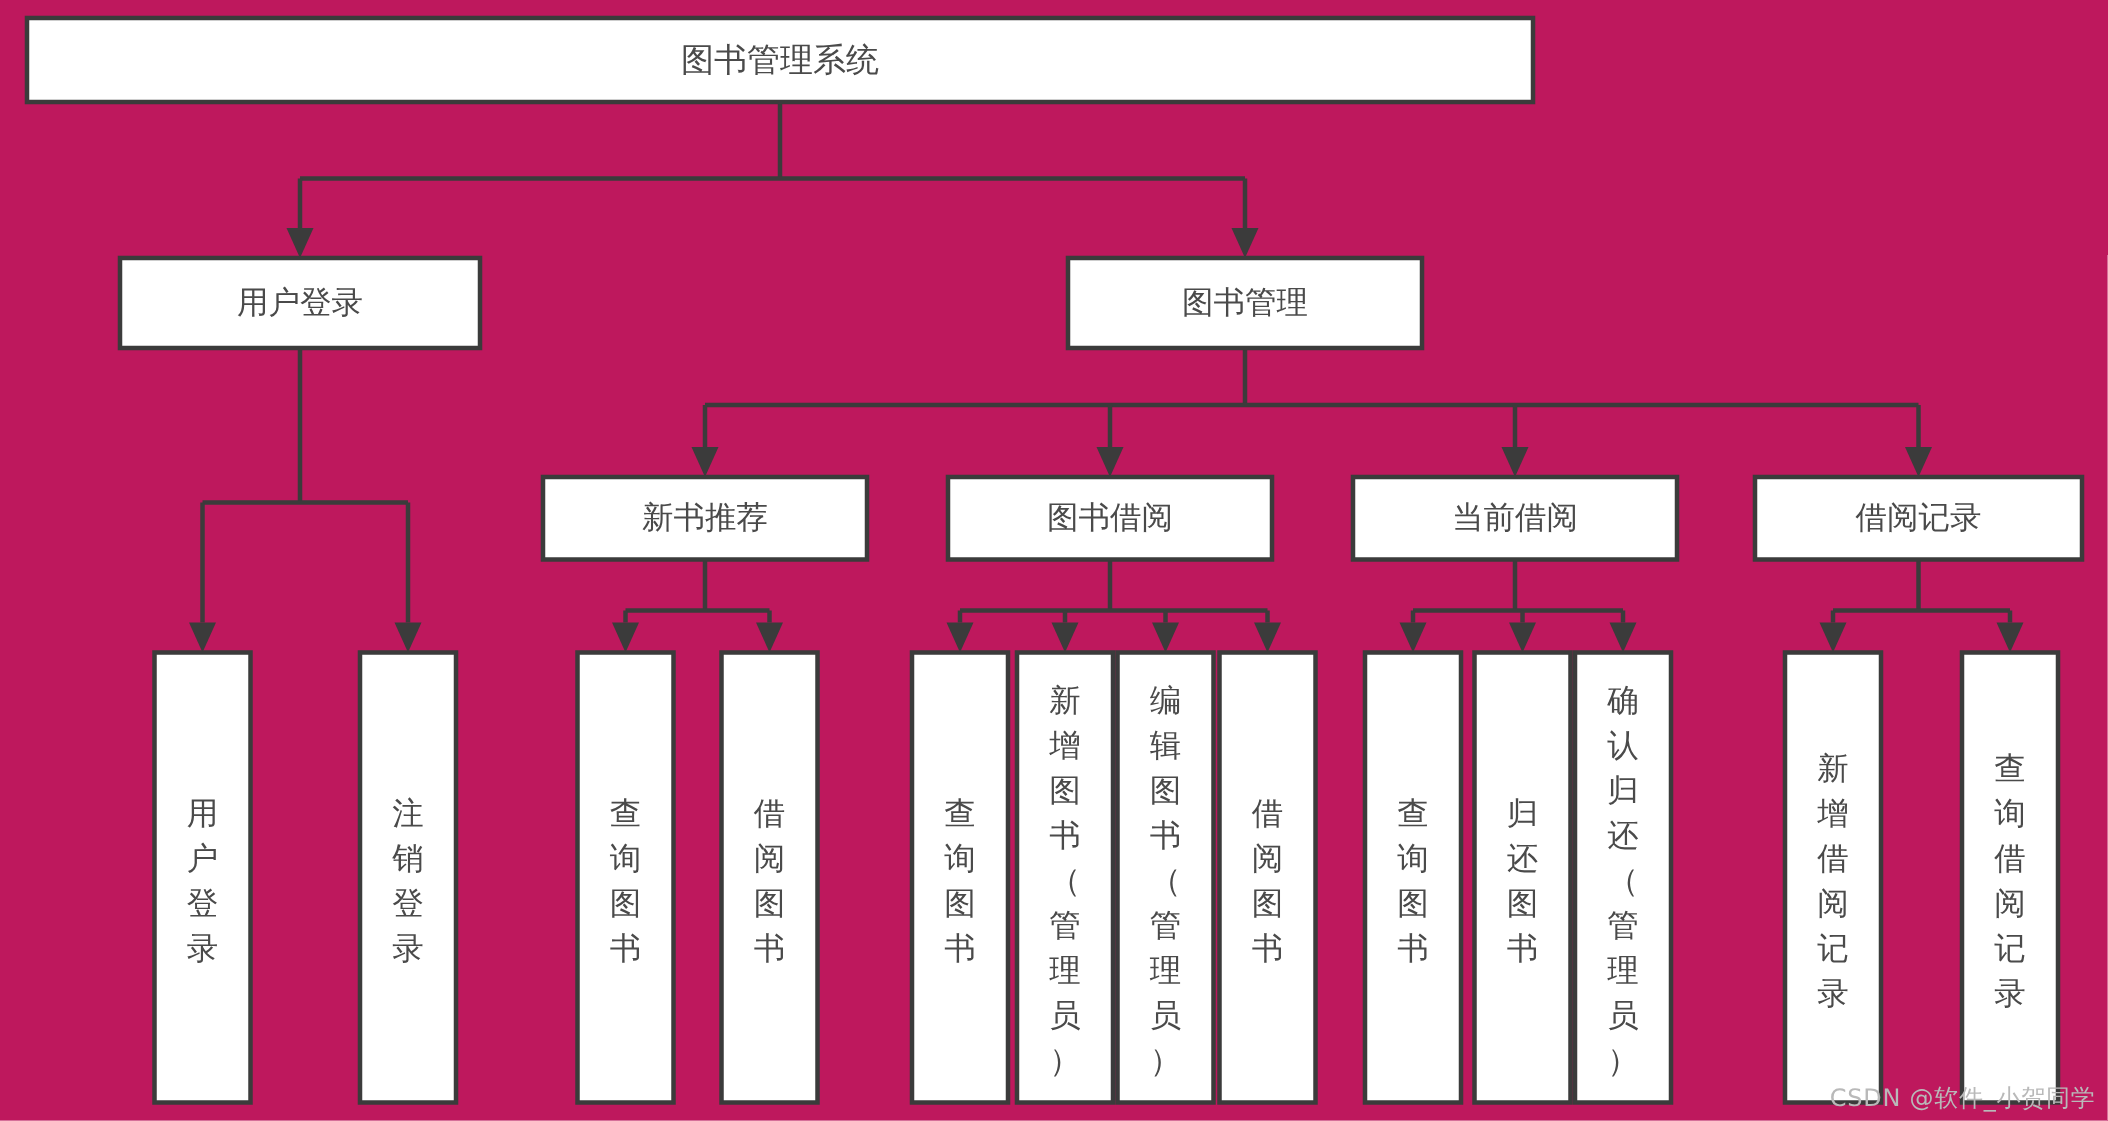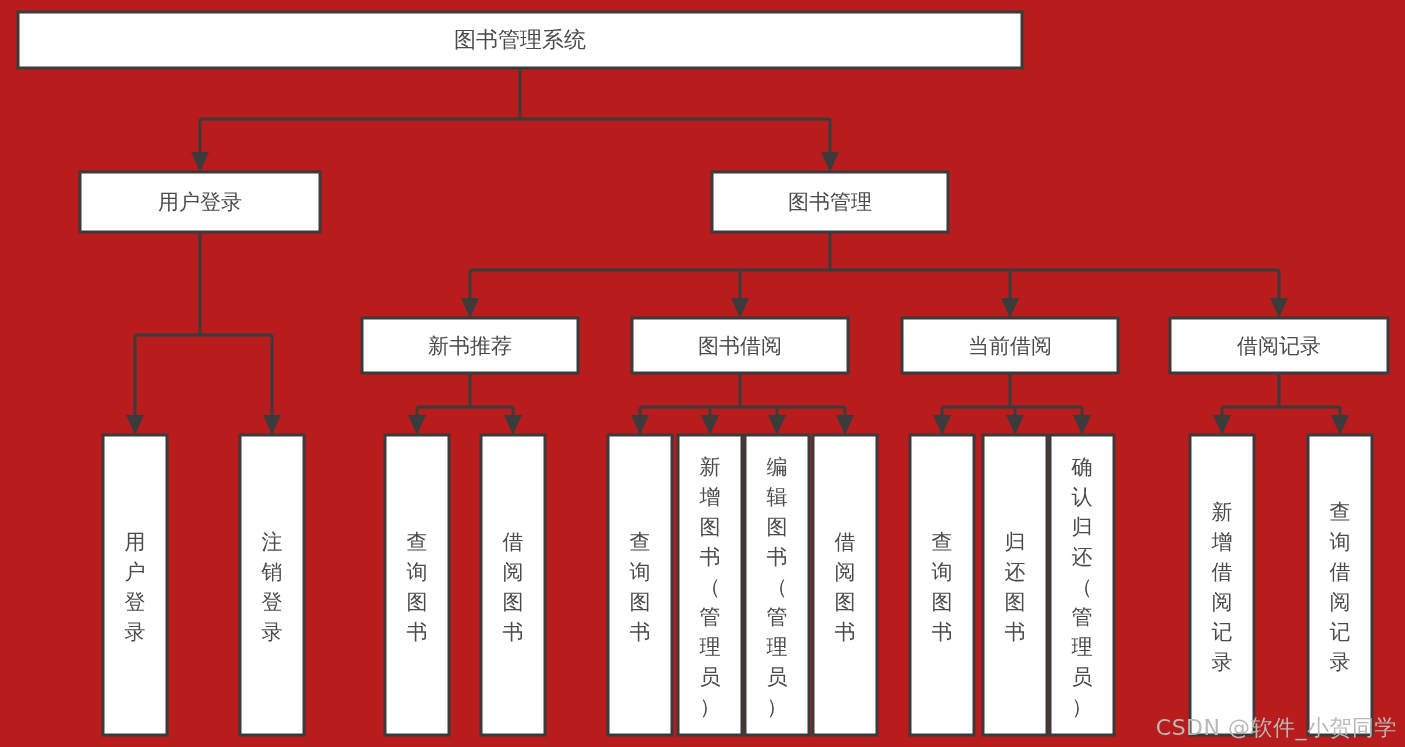--- a/index.html
+++ b/index.html
@@ -3,21 +3,21 @@
 <meta charset="utf-8">
 <title>图书管理系统 功能结构图</title>
 <style>
   html,body{margin:0;padding:0;background:#ffffff;}
   body{
     width:1405px;height:747px;
     font-family:"DejaVu Sans","Liberation Sans",sans-serif;
     overflow:hidden;
     position:relative;
   }
-  #diagram-root{position:relative;width:1405px;height:747px;background:#b91c1c;}
+  #diagram-root{position:relative;width:1405px;height:747px;background:#be185d;}
   svg.diagram{position:absolute;left:0;top:0;width:1405px;height:747px;}
   .node-box{fill:#ffffff;stroke:#3b3b3b;stroke-width:3;}
   .connector{stroke:#3b3b3b;stroke-width:3;fill:none;}
   .arrow-head{fill:#3b3b3b;stroke:none;}
   .node-label{
     font-family:"DejaVu Sans","Liberation Sans",sans-serif;
     fill:#4a4a4a;
     font-size:21px;
     text-anchor:middle;
     dominant-baseline:middle;
@@ -26,21 +26,21 @@
   .leaf-label{
     font-family:"DejaVu Sans","Liberation Sans",sans-serif;
     fill:#4a4a4a;
     font-size:21px;
     text-anchor:middle;
   }
   .watermark{
     position:absolute;
     right:8px;bottom:4px;
     font-family:"DejaVu Sans","Liberation Sans",sans-serif;
-    font-size:22px;
+    font-size:16px;
     color:#b9b9b9;
     letter-spacing:0.5px;
     white-space:nowrap;
     user-select:none;
   }
 </style>
 </head>
 <body>
 
 <div id="diagram-root">

